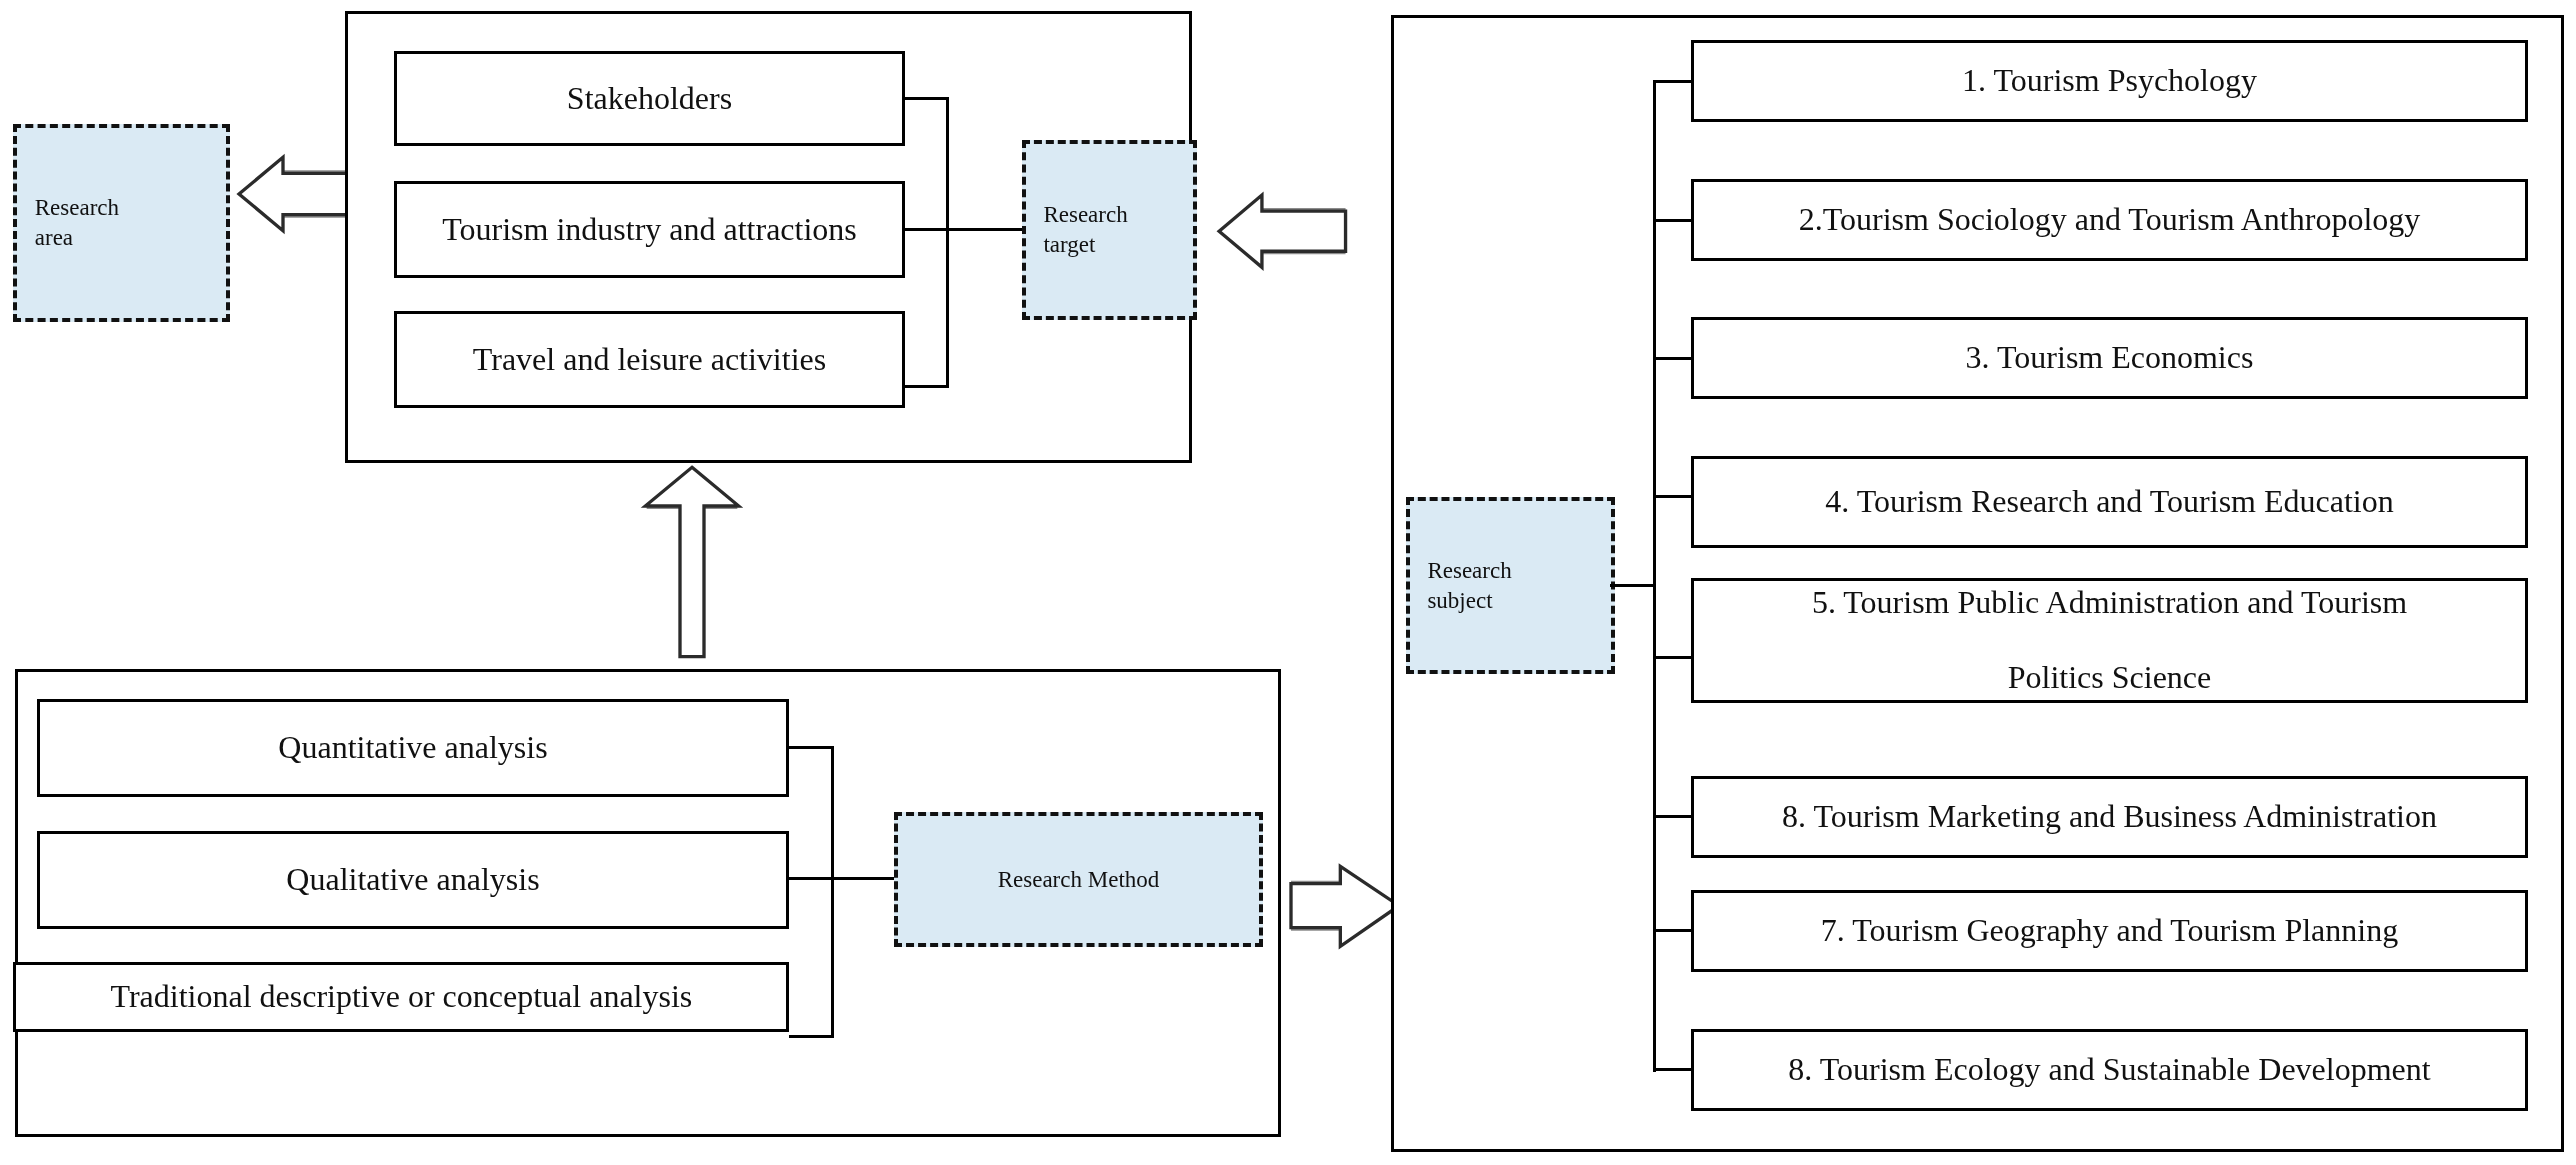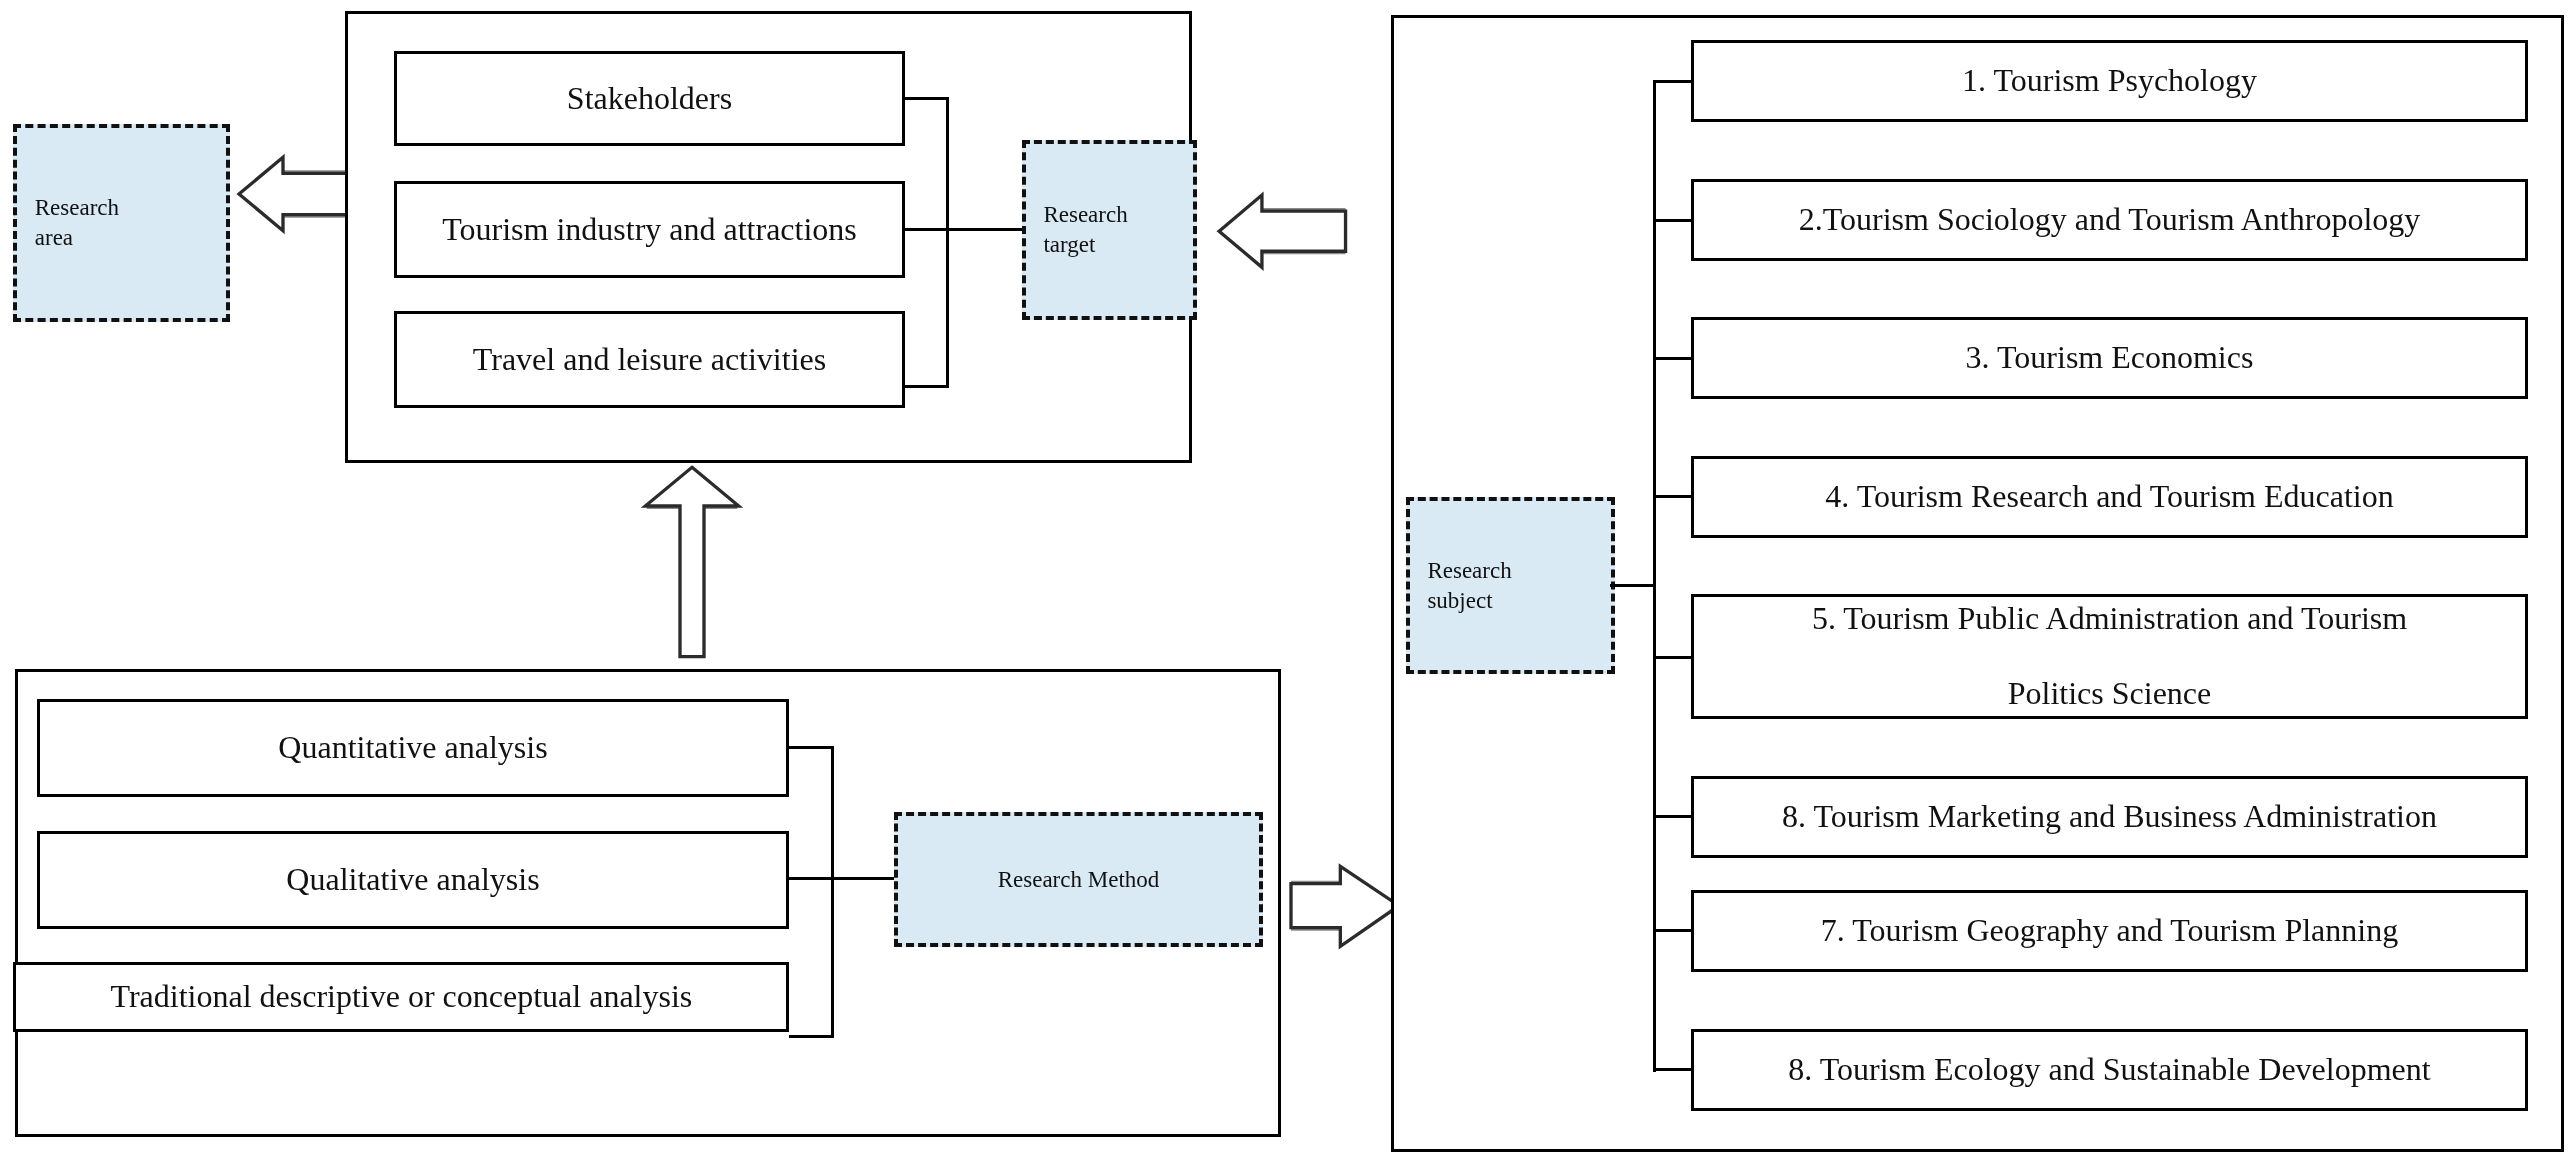--- a/index.html
+++ b/index.html
@@ -160,26 +160,26 @@
   <div class="nodebox t48" style="left:1691px;top:179px;width:837px;height:82px;">
     <span>
       <span>2.Tourism Sociology and Tourism Anthropology</span>
     </span>
   </div>
   <div class="nodebox t48" style="left:1691px;top:317px;width:837px;height:82px;">
     <span>
       <span>3. Tourism Economics</span>
     </span>
   </div>
-  <div class="nodebox t48" style="left:1691px;top:456px;width:837px;height:82px;">
+  <div class="nodebox t48" style="left:1691px;top:456px;width:837px;height:92px;">
     <span>
       <span>4. Tourism Research and Tourism Education</span>
     </span>
   </div>
-  <div class="nodebox t48" style="left:1691px;top:594px;width:837px;height:125px;">
+  <div class="nodebox t48" style="left:1691px;top:578px;width:837px;height:125px;">
     <span>
       <span>5. Tourism Public Administration  and Tourism</span><br>
       <span>Politics Science</span>
     </span>
   </div>
   <div class="nodebox t48" style="left:1691px;top:776px;width:837px;height:82px;">
     <span>
       <span>8. Tourism Marketing  and Business Administration</span>
     </span>
   </div>

